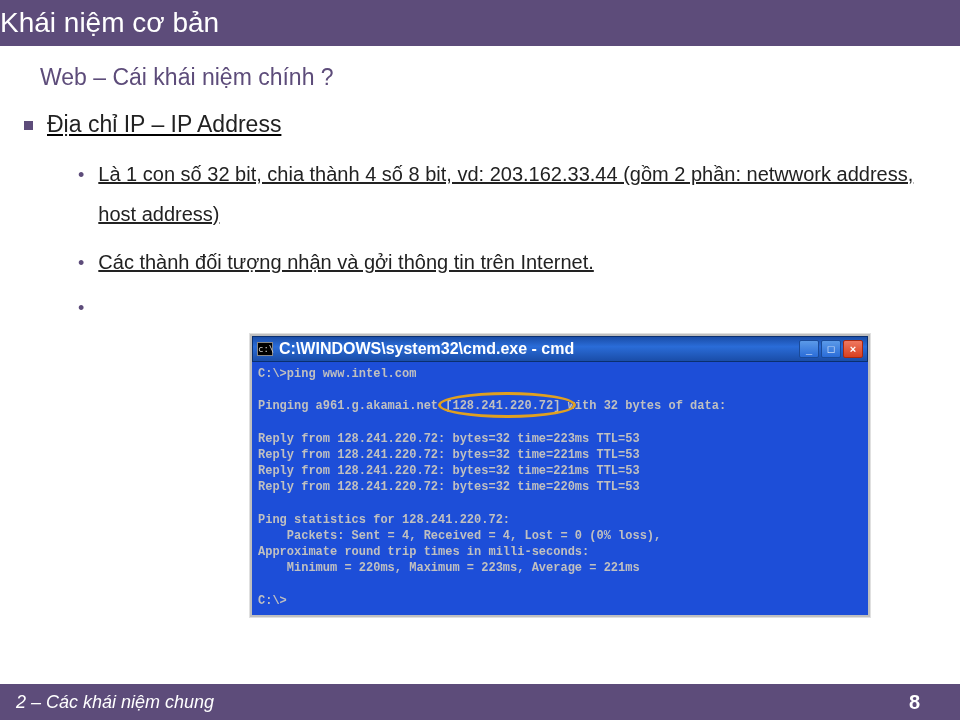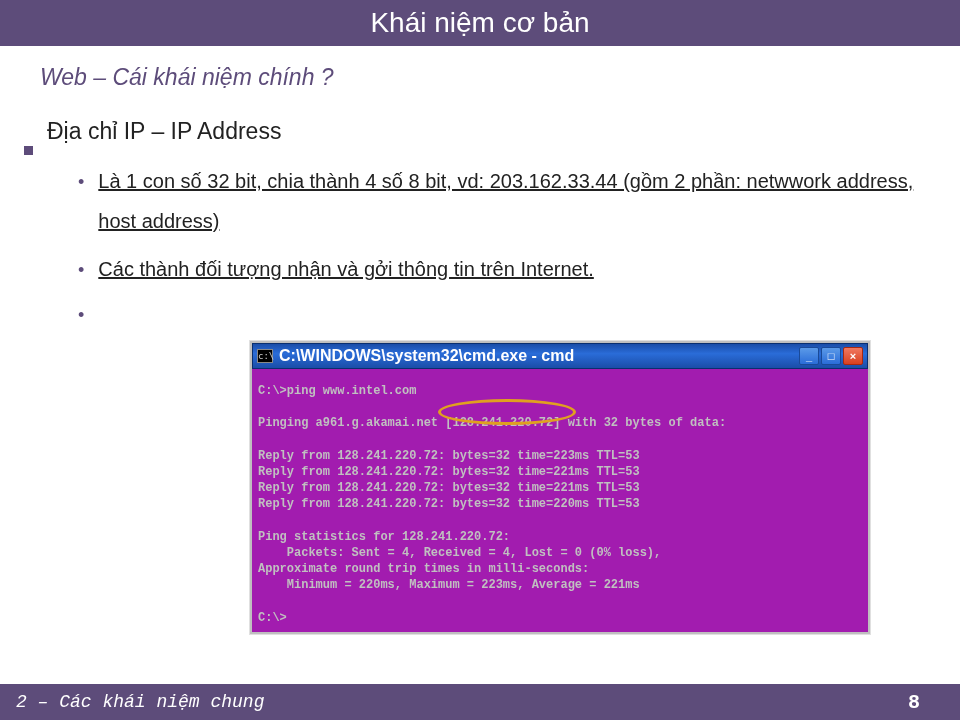--- a/index.html
+++ b/index.html
@@ -10,42 +10,41 @@
       background: #ffffff;
       overflow: hidden;
       position: relative;
     }
     .title-bar {
       width: 100%;
       height: 46px;
       background: #5d4c7a;
       display: flex;
       align-items: center;
-      justify-content: center;
     }
     .title-bar span {
       color: #ffffff;
       font-size: 28px;
       font-weight: normal;
     }
     .content {
       padding: 18px 44px 0 44px;
     }
     .subtitle {
       color: #5d4c7a;
       font-size: 23px;
-      margin-bottom: 27px;
+      margin-bottom: 20px;
       margin-left: -4px;
-      font-style: italic;
     }
     .main-bullet {
       display: flex;
-      align-items: flex-end;
+      align-items: flex-start;
       margin-bottom: 16px;
       margin-left: -20px;
+      text-decoration: underline;
     }
     .main-bullet .sq {
       width: 9px;
       height: 9px;
       background: #5d4c7a;
       margin-right: 14px;
       flex-shrink: 0;
       position: relative;
       top: 10px;
     }
@@ -124,22 +123,22 @@
       justify-content:center;
       font-size:11px;
       font-family:Arial,sans-serif;
       font-weight:bold;
     }
     .cmd-btn.close {
       background: linear-gradient(to bottom,#f07860,#d84020);
       border-color:#a82810;
     }
     .cmd-body {
-      background:#a21caf;
-      padding: 14px 6px 6px 6px;
+      background:#1d4ed8;
+      padding: 4px 6px 6px 6px;
       font-family: "Lucida Console", "Courier New", monospace;
       font-size: 12px;
       line-height: 1.35;
       color:#c0c0c0;
       font-weight:bold;
       white-space: pre;
       position:relative;
       min-height:250px;
     }
     .ellipse {
@@ -156,21 +155,20 @@
       position: absolute;
       bottom: 0;
       left: 0;
       width: 100%;
       height: 36px;
       background: #5d4c7a;
       display: flex;
       align-items: center;
       padding: 0 16px;
       color:#fff;
-      font-family:Liberation Mono, monospace;
     }
     .footer-left {
       font-size: 18px;
       font-style: italic;
     }
     .footer-right {
       margin-left: auto;
       font-size: 20px;
       font-weight: bold;
       margin-right: 24px;

